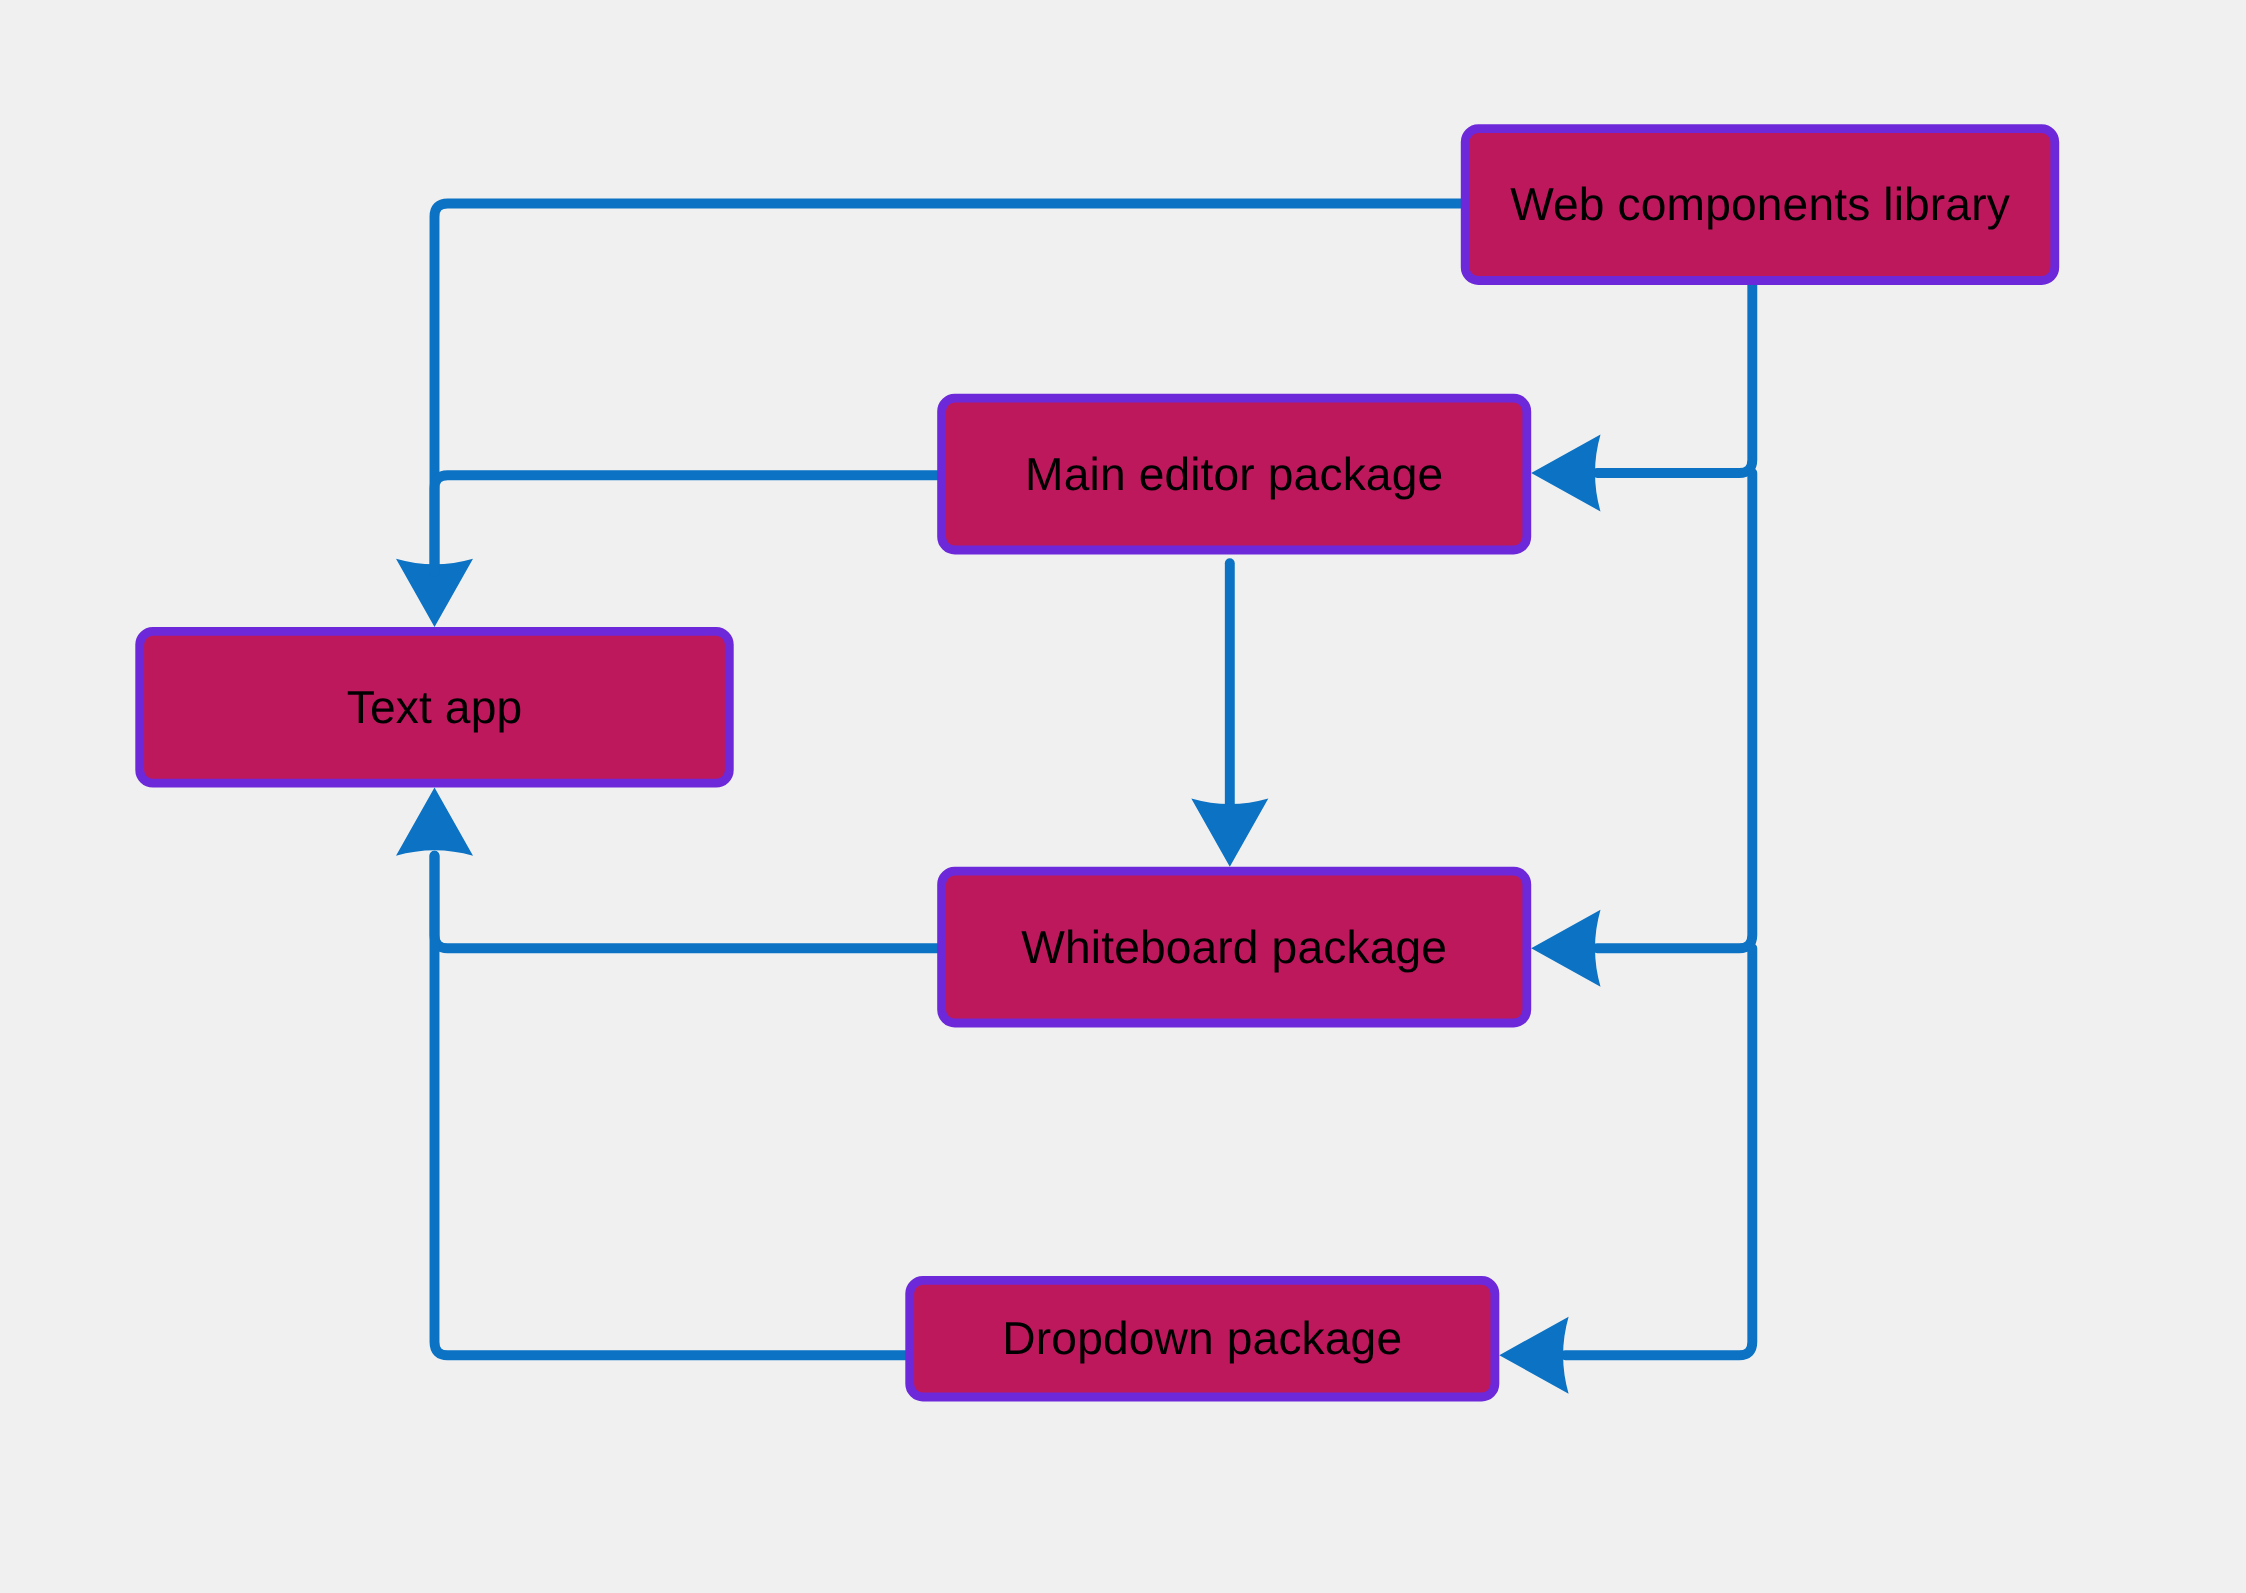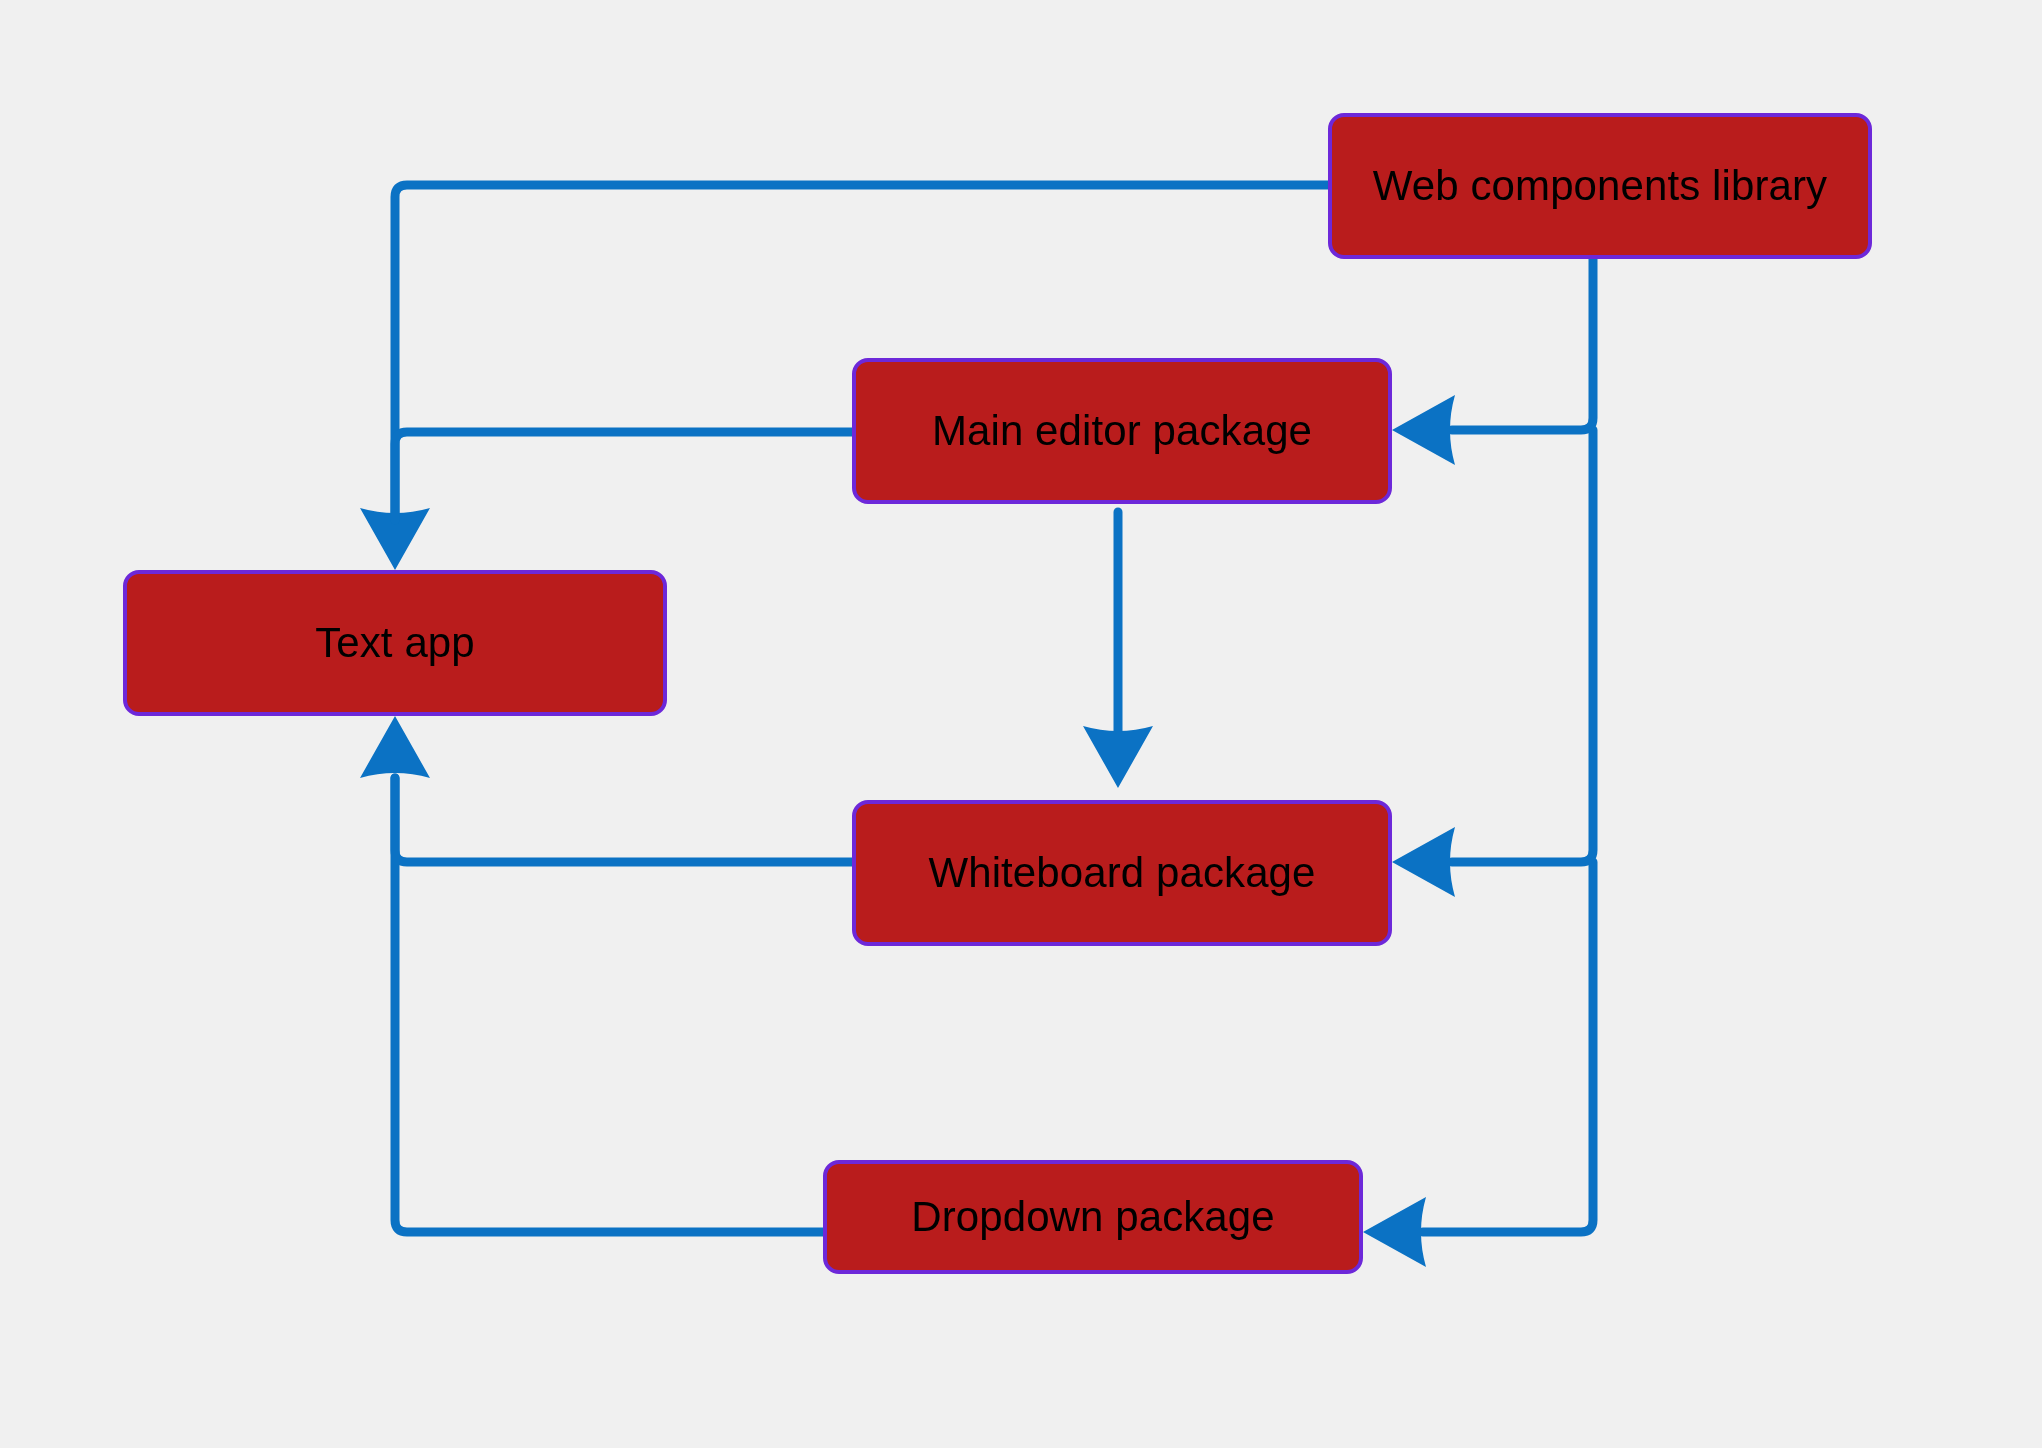--- a/index.html
+++ b/index.html
@@ -21,40 +21,40 @@
   #edge-layer {
     position: absolute;
     left: 0;
     top: 0;
     width: 2042px;
     height: 1448px;
   }
   .node {
     position: absolute;
     box-sizing: border-box;
-    background: #b91c1c;
-    border: 4px solid #6d28d9;
+    background: #be185d;
+    border: 8px solid #6d28d9;
     border-radius: 16px;
     display: flex;
     align-items: center;
     justify-content: center;
     z-index: 2;
   }
   .node-label {
     font-size: 42px;
     line-height: 1.1;
     color: #000000;
     white-space: nowrap;
     letter-spacing: 0.1px;
   }
   
   #node-web-components-library { left: 1328px; top: 113px;  width: 544px; height: 146px; }
   #node-text-editor-package    { left: 852px;  top: 358px;  width: 540px; height: 146px; }
   #node-main-app               { left: 123px;  top: 570px;  width: 544px; height: 146px; }
-  #node-whiteboard-package     { left: 852px;  top: 788px;  width: 540px; height: 146px; margin-top: 12px; }
+  #node-whiteboard-package     { left: 852px;  top: 788px;  width: 540px; height: 146px; }
   #node-dropdown-package       { left: 823px;  top: 1160px; width: 540px; height: 114px; }
 </style>
 </head>
 <body>
 
 <div id="diagram-canvas">
 
   <svg id="edge-layer" viewBox="0 0 2042 1448" width="2042" height="1448" xmlns="http://www.w3.org/2000/svg">
 
     <g>

